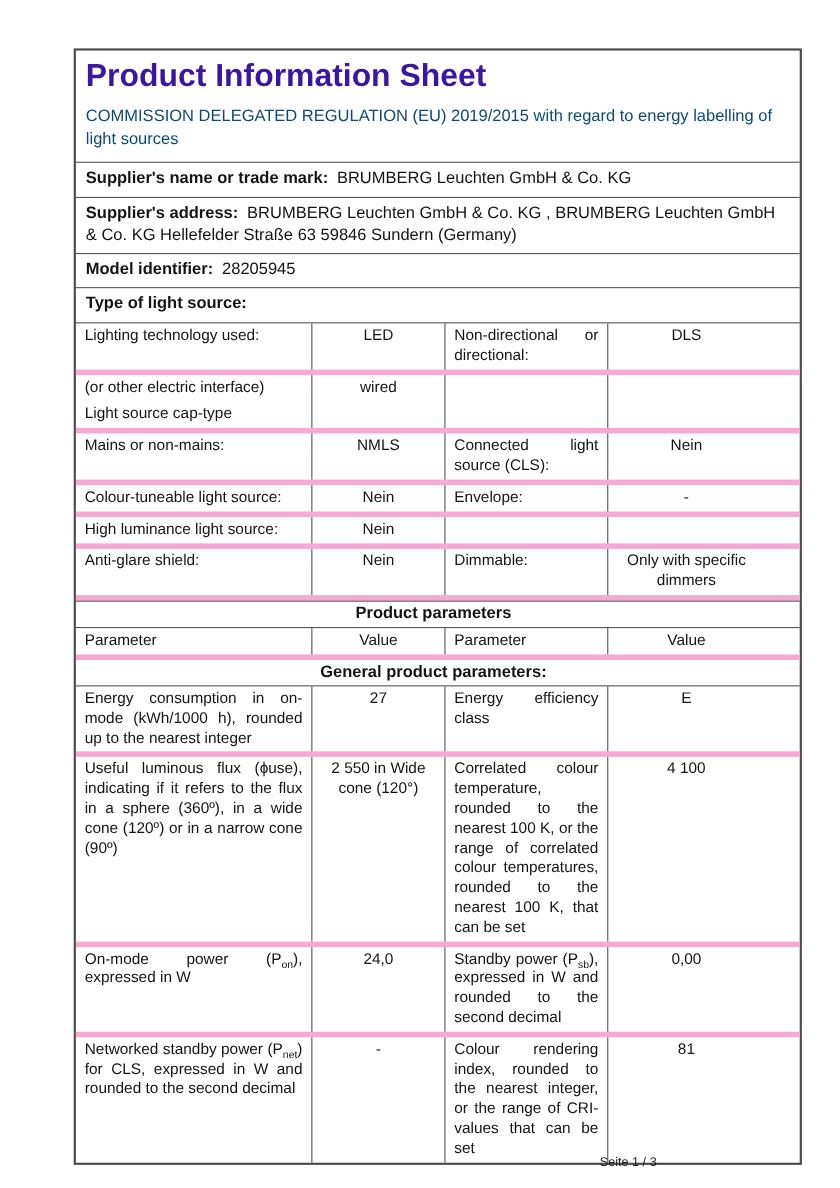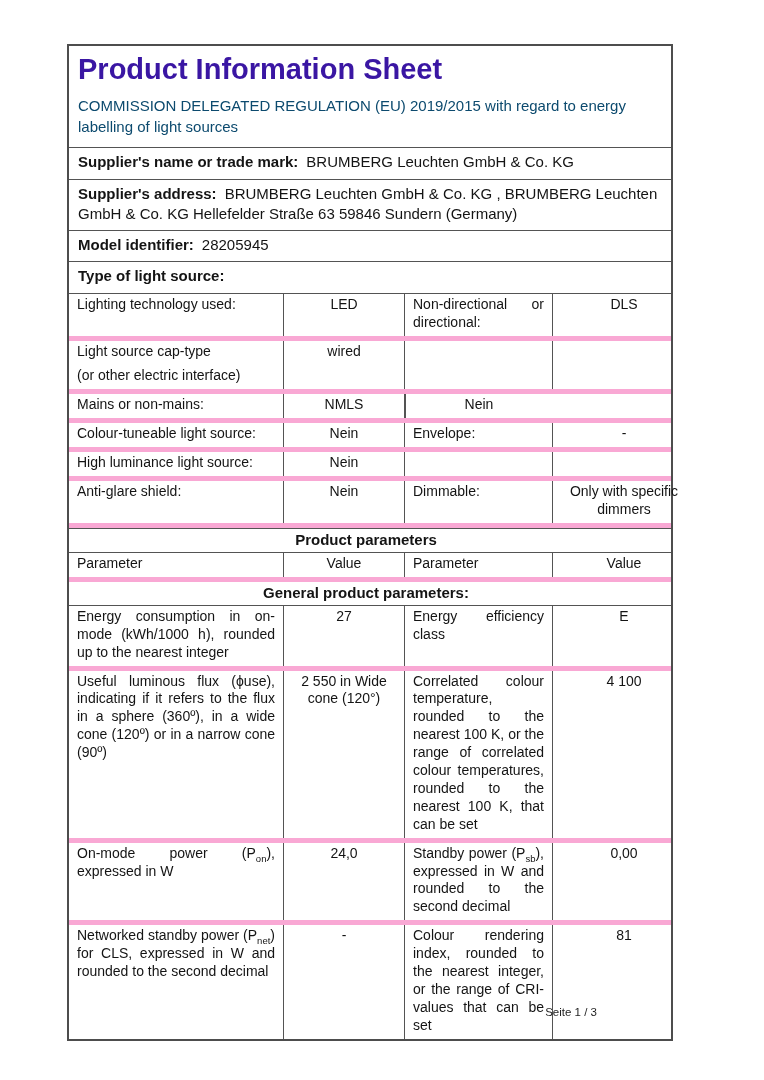--- a/index.html
+++ b/index.html
@@ -3,21 +3,21 @@
 <meta charset="utf-8">
 <style>
   html,body { margin:0; padding:0; }
   body {
     width:764px; height:1080px; position:relative;
     background:#ffffff; color:#141414;
     font-family:"Liberation Sans", sans-serif;
     overflow:hidden;
   }
   .sheet {
-    position:absolute; left:67px; top:44px; width:606px;
+    position:absolute; left:67px; top:44px; width:662px;
     box-sizing:border-box; border:2px solid #4d4d4d; background:#fff;
   }
   
   .head { padding:6px 9px 10px 9px; border-bottom:1px solid #545454; }
   .head h1 {
     margin:2px 0 9px 0; font-size:29px; line-height:1.1;
     font-weight:700; letter-spacing:0px;
   }
   .head p { margin:0; font-size:15px; line-height:1.42; color:#0c4a6e; }
   
@@ -34,21 +34,21 @@
   .param-head .c1, .param-head .c3 { text-align:left; }
   #param-rows .grid4:last-child { border-bottom:none; }
   .section-row {
     text-align:center; font-weight:700; font-size:15px;
     padding:2px 8px 4px 0; border-bottom:1px solid #545454;
   }
   #section-product-parameters { border-top:1px solid #545454; }
   .para + .para { margin-top:7px; }
   sub { font-size:9.5px; line-height:0; }
   .footer {
-    position:absolute; left:0; top:1006px; width:597px;
+    position:absolute; left:0; top:1051px; width:597px;
     text-align:right; font-size:11.5px; color:#1e1e1e;
   }
 </style>
 </head>
 <body>
 
 <div class="sheet">
 
   <div class="head">
     <h1 style="color: rgb(58, 22, 163);">Product Information Sheet</h1>
@@ -64,30 +64,31 @@
 
   <div id="spec-rows">
       <div class="grid4">
         <div class="c1">Lighting technology used:</div>
         <div class="c2">LED</div>
         <div class="c3">Non-directional or directional:</div>
         <div class="c4">DLS</div>
       </div>
       <div class="grid4">
         <div class="c1">
+          <div class="para">(or other electric interface)</div>
           <div class="para">Light source cap-type</div>
-          <div class="para">(or other electric interface)</div>
         </div>
         <div class="c2">wired</div>
         <div class="c3"></div>
         <div class="c4"></div>
       </div>
       <div class="grid4">
         <div class="c1">Mains or non-mains:</div>
         <div class="c2">NMLS</div>
+        <div class="c3">Connected light source (CLS):</div>
         <div class="c4">Nein</div>
       </div>
       <div class="grid4">
         <div class="c1">Colour-tuneable light source:</div>
         <div class="c2">Nein</div>
         <div class="c3">Envelope:</div>
         <div class="c4">-</div>
       </div>
       <div class="grid4">
         <div class="c1">High luminance light source:</div>

